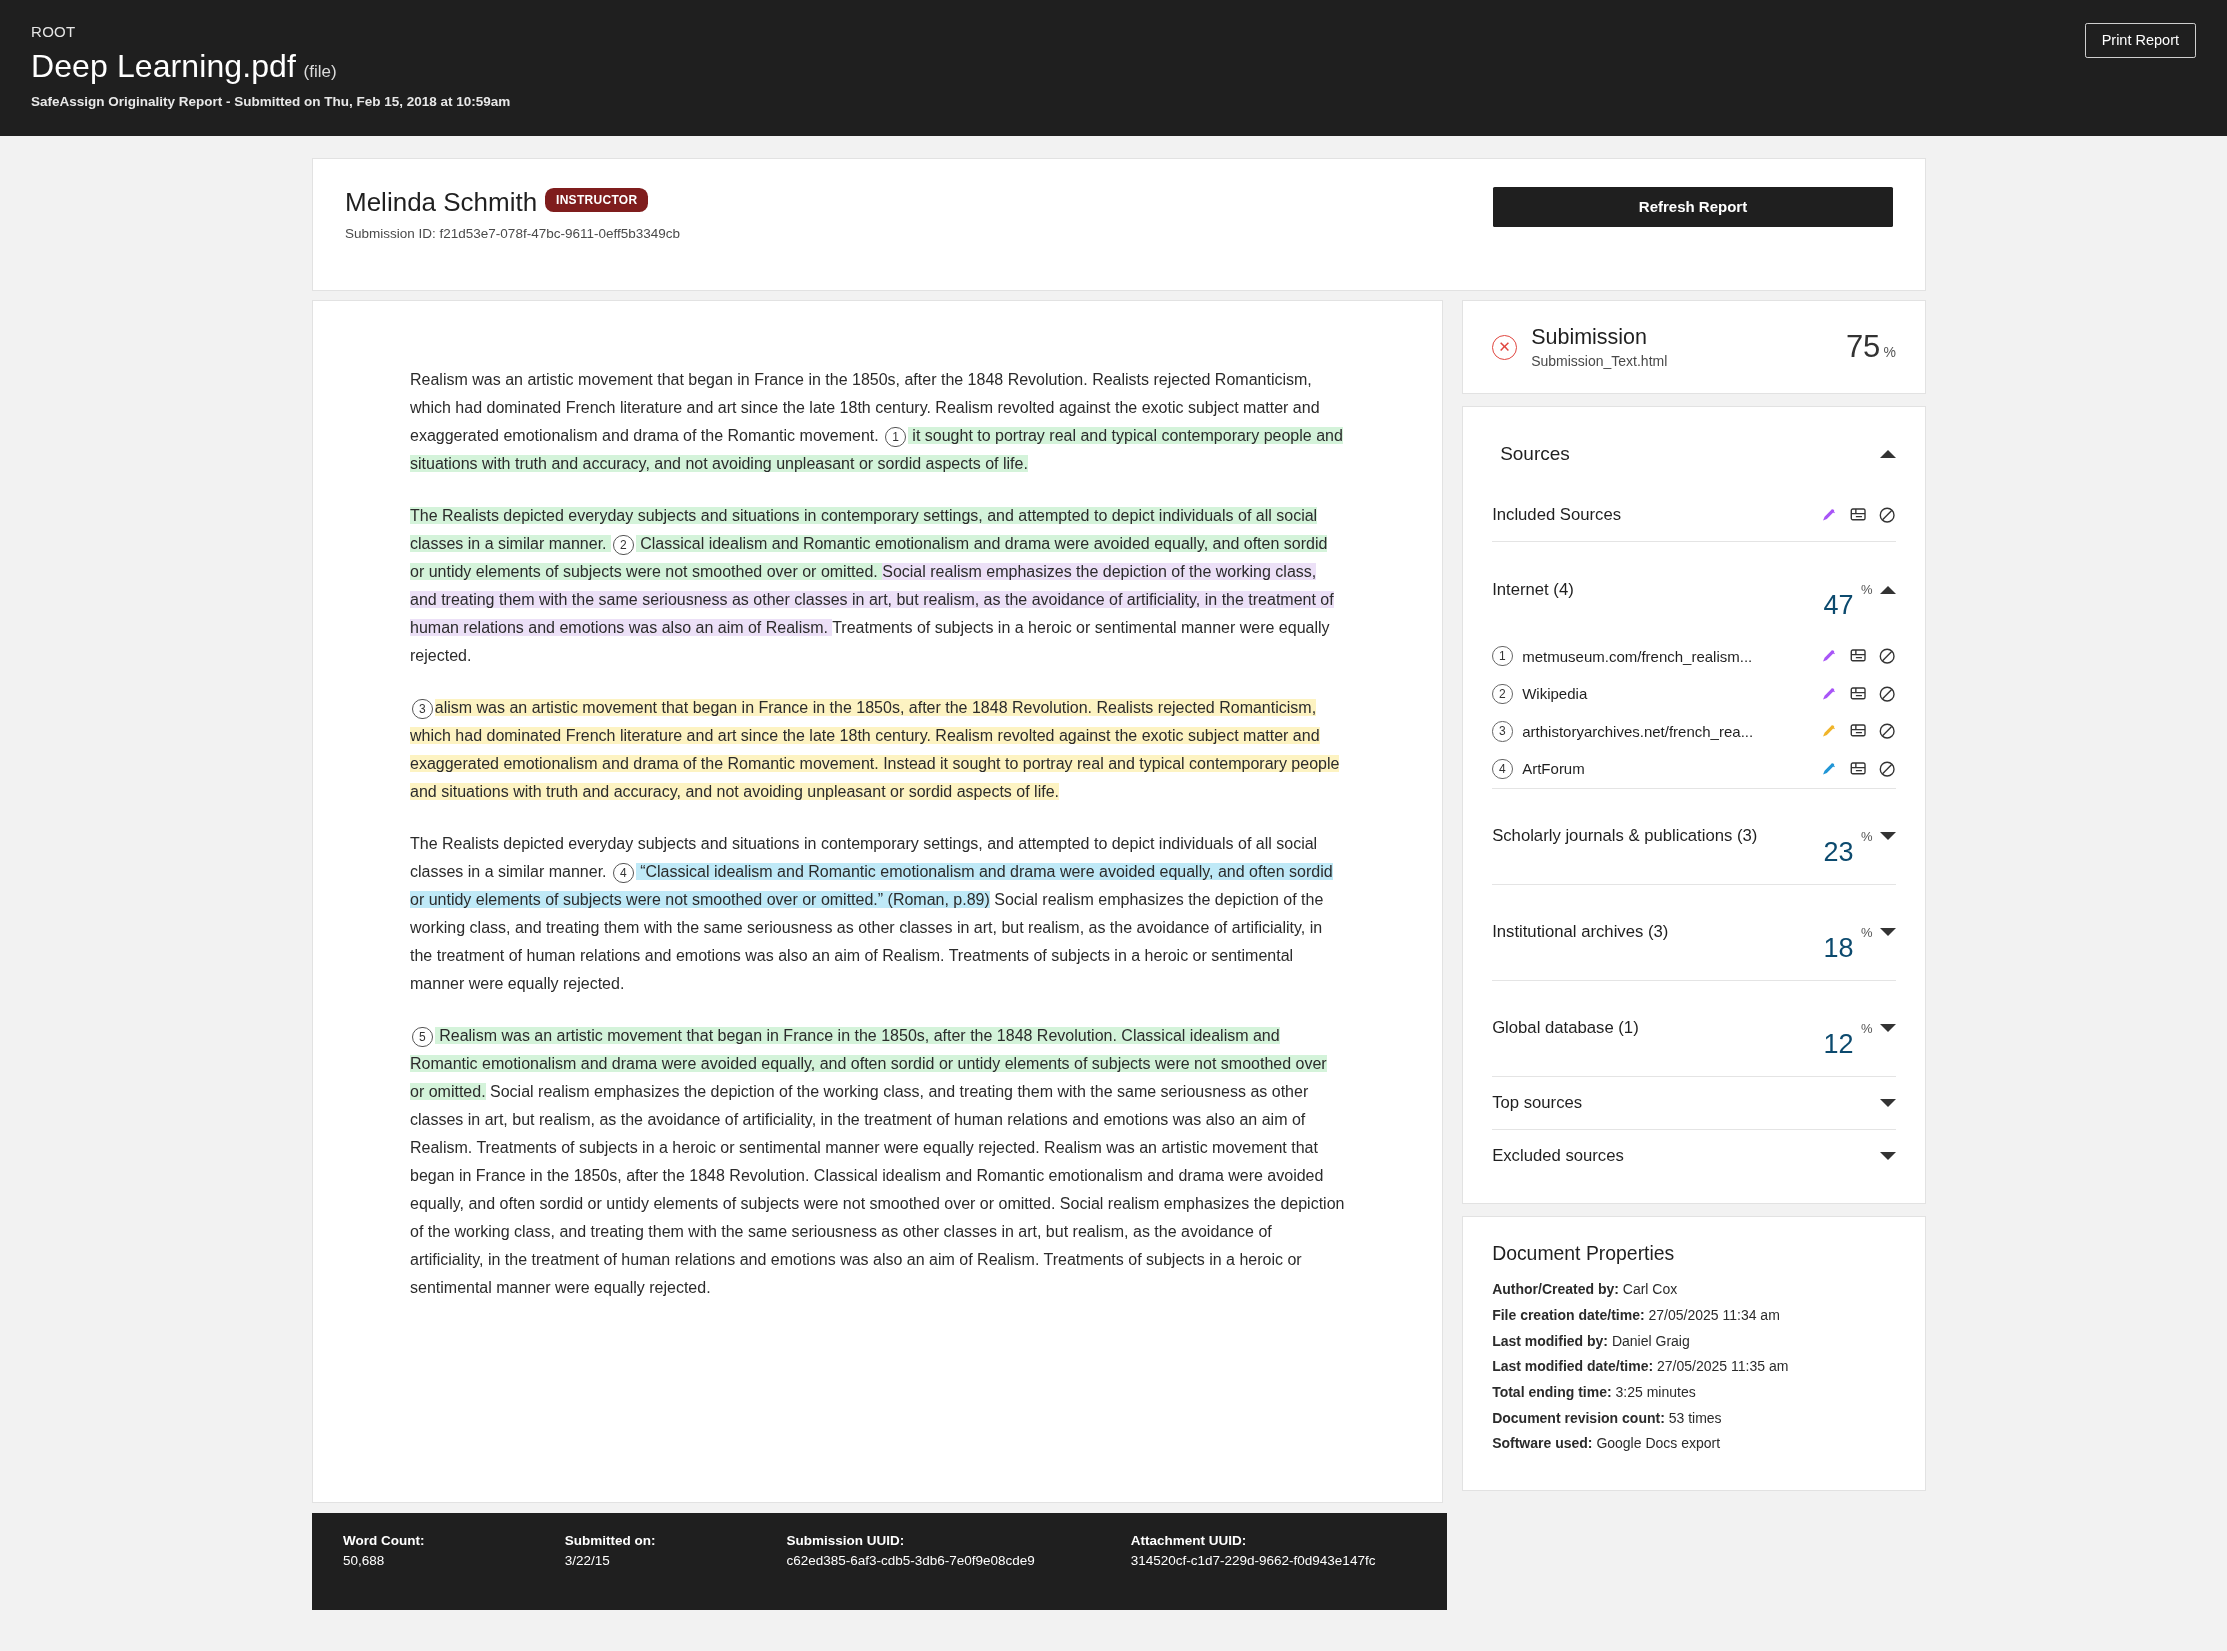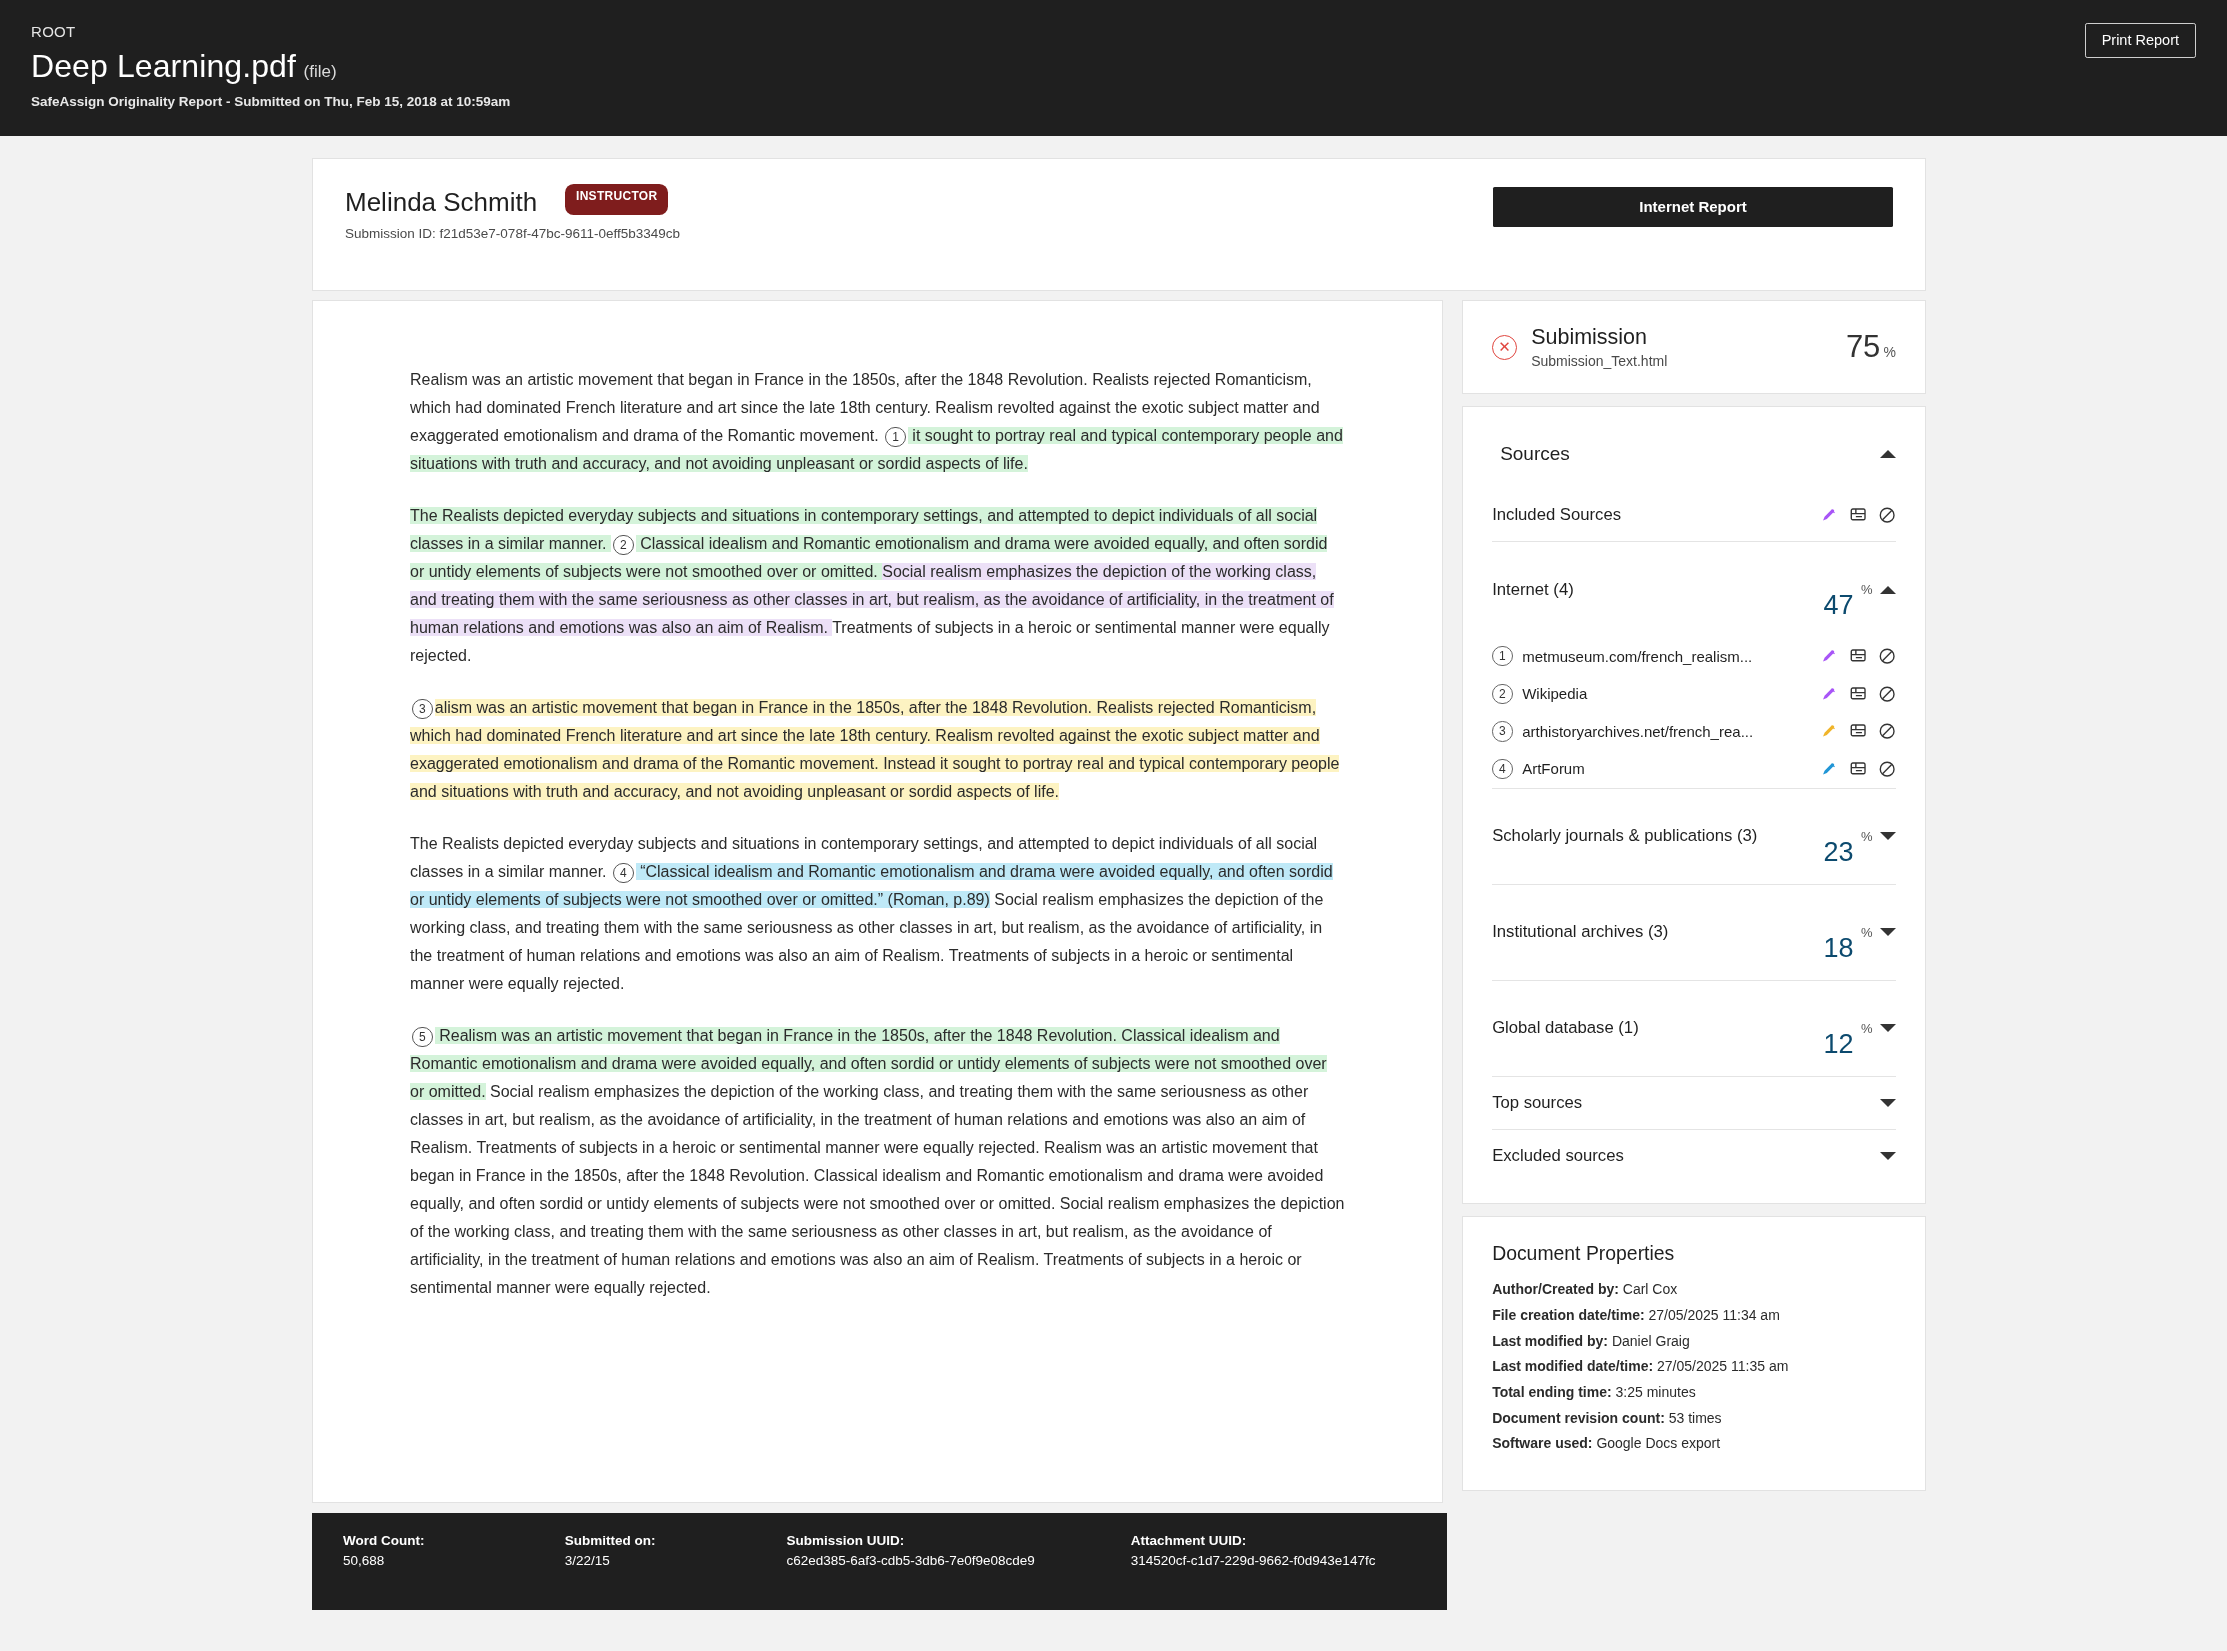--- a/index.html
+++ b/index.html
@@ -80,21 +80,22 @@
     position: relative;
     display: flex;
     align-items: flex-start;
     justify-content: space-between;
   }
   .student-name {
     font-size: 26px;
     font-weight: 400;
     color:#1f1f1f;
     display:flex;
-    gap: 28px;
+    align-items:center;
+    gap: 8px;
   }
   .badge {
     display:inline-block;
     background:#7f1d1d;
     color:#fff;
     font-size: 12px;
     font-weight: bold;
     letter-spacing: 0.3px;
     padding: 4.8px 10.8px;
     border-radius: 8.6px;
@@ -278,21 +279,21 @@
     <div>
       <div class="student-name">
         <span>Melinda Schmith</span>
         <span class="badge">INSTRUCTOR</span>
       </div>
       <div class="subid">
         <span>Submission ID:</span>
         <span>f21d53e7-078f-47bc-9611-0eff5b3349cb</span>
       </div>
     </div>
-    <button class="refresh-btn">Internet Report</button>
+    <button class="refresh-btn">Refresh Report</button>
   </div>
 
   <div class="cols">
 
     <div class="doc-col" id="doc-col">
           <p><span>Realism was an artistic movement that began in France in the 1850s, after the 1848 Revolution. Realists rejected Romanticism, which had dominated French literature and art since the late 18th century. Realism revolted against the exotic subject matter and exaggerated emotionalism and drama of the Romantic movement. </span><span class="marker">1</span><span class="hl-green"> it sought to portray real and typical contemporary people and situations with truth and accuracy, and not avoiding unpleasant or sordid aspects of life.</span></p>
           <p><span class="hl-green">The Realists depicted everyday subjects and situations in contemporary settings, and attempted to depict individuals of all social classes in a similar manner. </span><span class="marker">2</span><span class="hl-green"> Classical idealism and Romantic emotionalism and drama were avoided equally, and often sordid or untidy elements of subjects were not smoothed over or omitted. </span><span class="hl-purple">Social realism emphasizes the depiction of the working class, and treating them with the same seriousness as other classes in art, but realism, as the avoidance of artificiality, in the treatment of human relations and emotions was also an aim of Realism. </span><span>Treatments of subjects in a heroic or sentimental manner were equally rejected.</span></p>
           <p><span class="marker">3</span><span class="hl-yellow">alism was an artistic movement that began in France in the 1850s, after the 1848 Revolution. Realists rejected Romanticism, which had dominated French literature and art since the late 18th century. Realism revolted against the exotic subject matter and exaggerated emotionalism and drama of the Romantic movement.  Instead it sought to portray real and typical contemporary people and situations with truth and accuracy, and not avoiding unpleasant or sordid aspects of life.</span></p>
           <p><span>The Realists depicted everyday subjects and situations in contemporary settings, and attempted to depict individuals of all social classes in a similar manner. </span><span class="marker">4</span><span class="hl-blue"> “Classical idealism and Romantic emotionalism and drama were avoided equally, and often sordid or untidy elements of subjects were not smoothed over or omitted.” (Roman, p.89)</span><span> Social realism emphasizes the depiction of the working class, and treating them with the same seriousness as other classes in art, but realism, as the avoidance of artificiality, in the treatment of human relations and emotions was also an aim of Realism. Treatments of subjects in a heroic or sentimental manner were equally rejected.</span></p>
           <p><span class="marker">5</span><span class="hl-green"> Realism was an artistic movement that began in France in the 1850s, after the 1848 Revolution. Classical idealism and Romantic emotionalism and drama were avoided equally, and often sordid or untidy elements of subjects were not smoothed over or omitted.</span><span> Social realism emphasizes the depiction of the working class, and treating them with the same seriousness as other classes in art, but realism, as the avoidance of artificiality, in the treatment of human relations and emotions was also an aim of Realism. Treatments of subjects in a heroic or sentimental manner were equally rejected. Realism was an artistic movement that began in France in the 1850s, after the 1848 Revolution. Classical idealism and Romantic emotionalism and drama were avoided equally, and often sordid or untidy elements of subjects were not smoothed over or omitted. Social realism emphasizes the depiction of the working class, and treating them with the same seriousness as other classes in art, but realism, as the avoidance of artificiality, in the treatment of human relations and emotions was also an aim of Realism. Treatments of subjects in a heroic or sentimental manner were equally rejected.</span></p>

